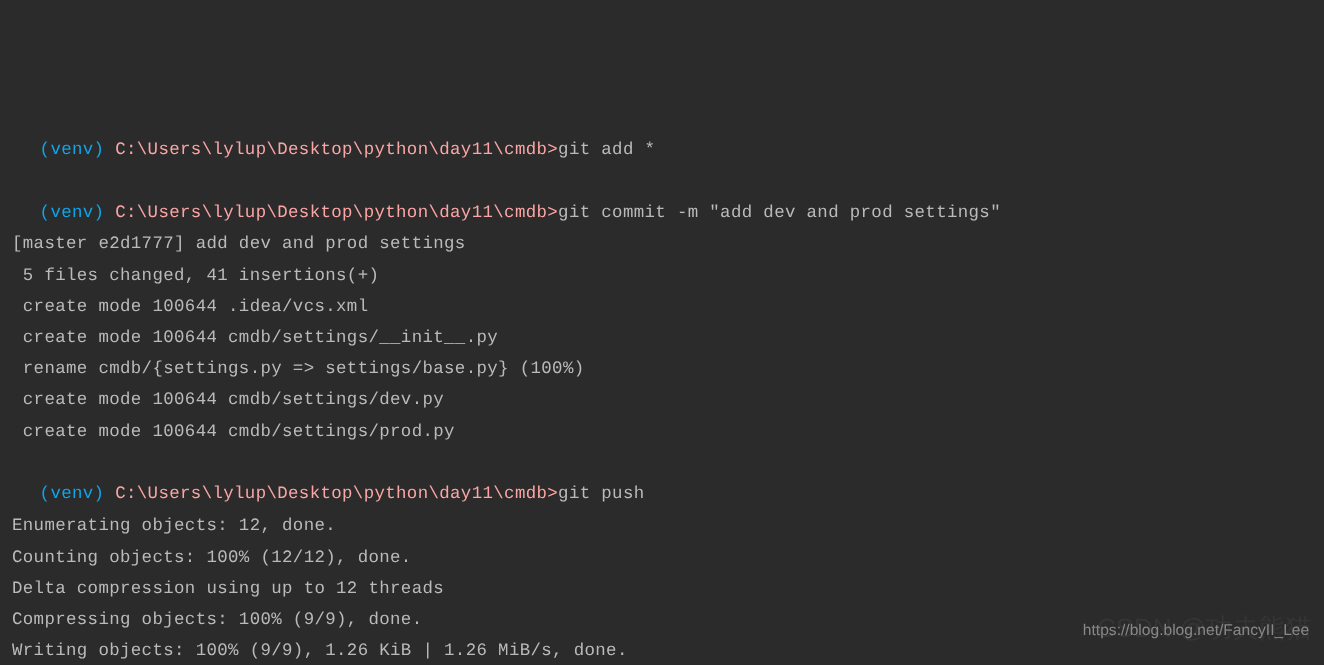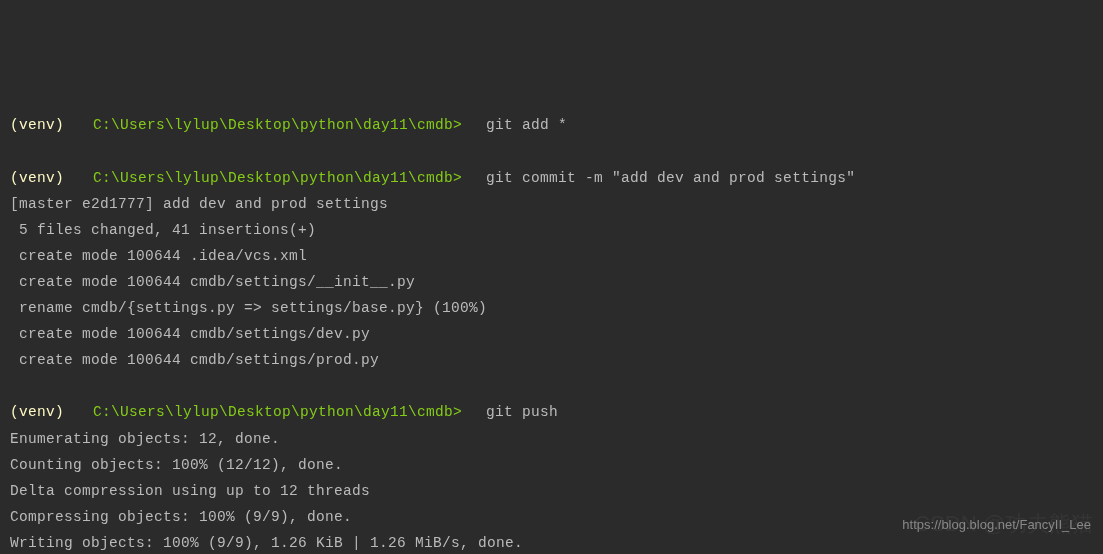--- a/index.html
+++ b/index.html
@@ -18,29 +18,28 @@
       height: 554px;
       overflow: hidden;
       position: relative;
       white-space: pre;
       letter-spacing: 0.3px;
     }
     .terminal-line {
       display: block;
     }
     .prompt-env {
-      color: #fef9c3;
+      color: #0ea5e9;
+      margin-left: 23px;
     }
     .prompt-path {
-      color: #84cc16;
-      margin-left: 20px;
+      color: #fca5a5;
     }
     .command {
       color: #bababa;
-      margin-left: 24px;
     }
     .watermark {
       position: absolute;
       bottom: 18px;
       right: 12px;
       color: #888;
       font-size: 13px;
       font-family: Arial, sans-serif;
       letter-spacing: 0;
     }

